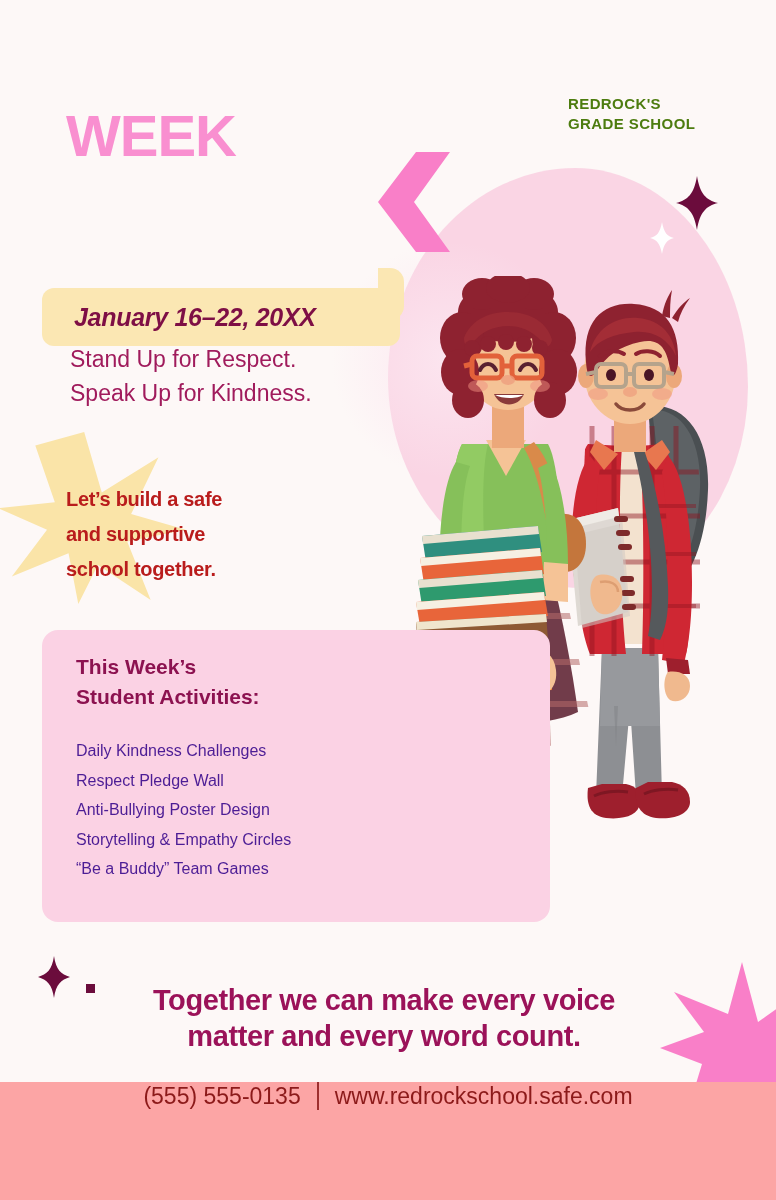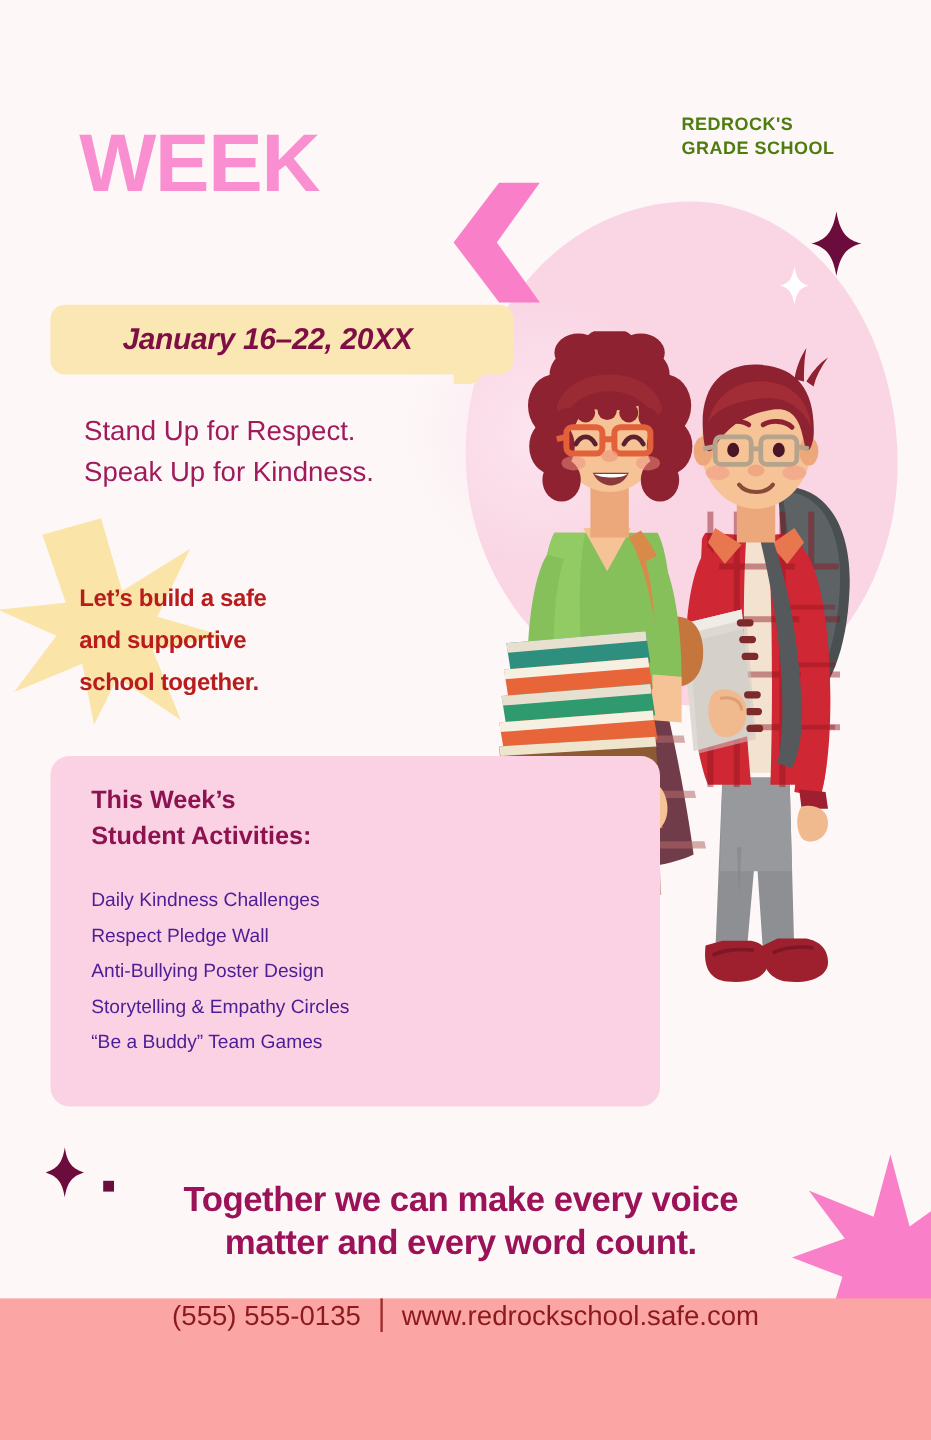--- a/index.html
+++ b/index.html
@@ -74,21 +74,21 @@
   .headline-1 {
     font-size: 44px;
     line-height: 48px;
     font-weight: 700;
     letter-spacing: -0.5px;
     color: #f9b000;
     margin: 0;
     white-space: nowrap;
   }
   .headline-2 {
-    font-size: 68px;
+    font-size: 58px;
     line-height: 88px;
     font-weight: 700;
     letter-spacing: -1px;
     color: #f98fd0;
     margin: 6px 0 0 0;
   }
   .school-name {
     position: absolute;
     left: 568px;
     top: 94px;
@@ -98,28 +98,27 @@
     font-weight: 700;
     letter-spacing: .4px;
     color: #4d7c0f;
     white-space: pre-line;
   }
 
   
   .date-banner {
     position: absolute;
     left: 42px;
-    top: 254px;
+    top: 288px;
     width: 358px;
     height: 58px;
     background: #fbe7b3;
     border-radius: 12px;
     display: flex;
     align-items: center;
-    padding-left: 28px;
   }
   .date-text {
     margin-left: 32px;
     font-size: 25px;
     font-weight: 700;
     font-style: italic;
     letter-spacing: -.3px;
     color: #7e0f45;
   }
 

